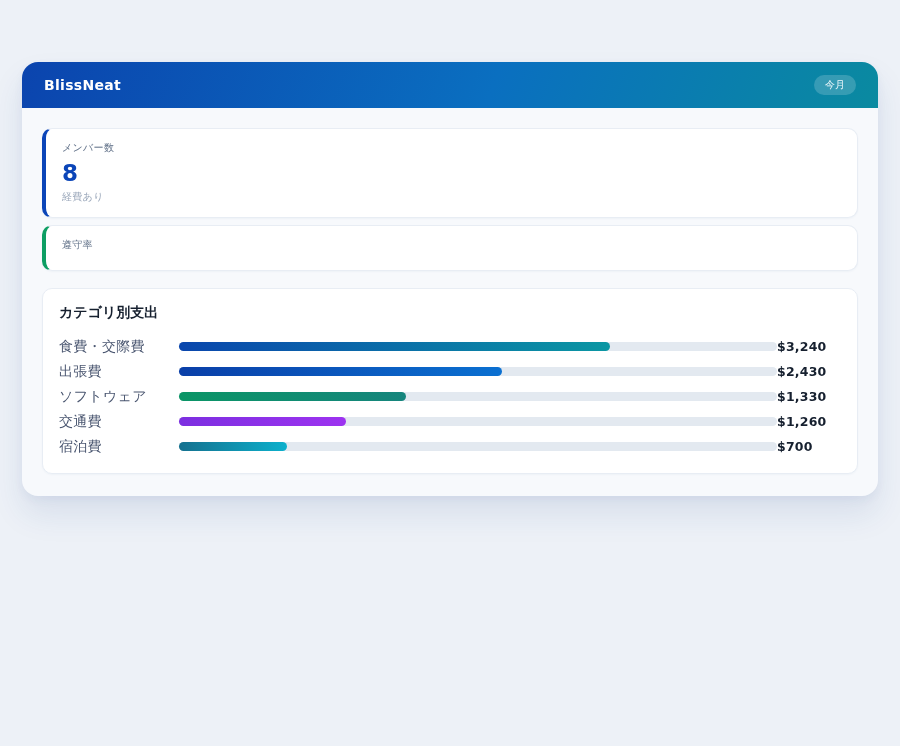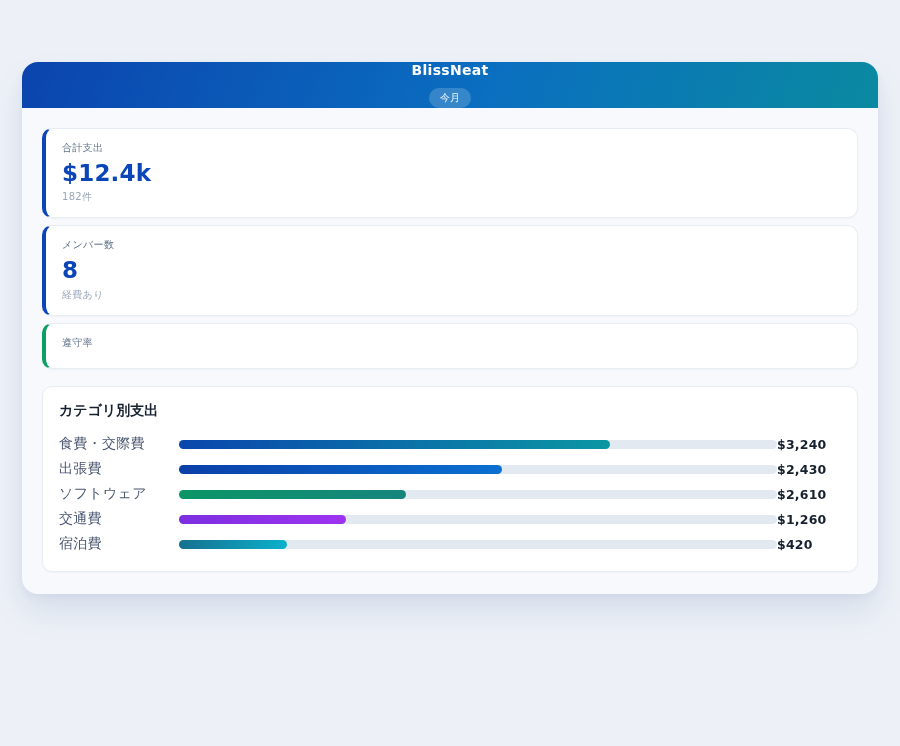--- a/index.html
+++ b/index.html
@@ -17,21 +17,20 @@
     box-shadow: 0 18px 32px rgba(30, 64, 140, 0.10), 0 4px 10px rgba(30, 64, 140, 0.05);
     overflow: hidden;
   }
   .app-header {
     height: 46px;
     background: linear-gradient(110deg, #0b44ae 0%, #0a6fc0 55%, #0a8aa0 100%);
     display: flex;
     align-items: center;
     justify-content: space-between;
     padding: 0 22px;
-    flex-direction: column;
   }
   .app-title {
     color: #ffffff;
     font-size: 14px;
     font-weight: 700;
     letter-spacing: 0.3px;
   }
   .period-badge {
     background: rgba(255, 255, 255, 0.18);
     color: #eef8fb;
@@ -130,25 +129,20 @@
 
 <div class="app-panel">
 
   <div class="app-header">
     <div class="app-title">BlissNeat</div>
     <button class="period-badge">今月</button>
   </div>
 
   <div class="content">
 
-    <div class="stat-card" style="--accent: #0b45b8;">
-      <div class="stat-label">合計支出</div>
-      <div class="stat-value">$12.4k</div>
-      <div class="stat-sub">182件</div>
-    </div>
 
     <div class="stat-card" style="--accent: #0b45b8;">
       <div class="stat-label">メンバー数</div>
       <div class="stat-value">8</div>
       <div class="stat-sub">経費あり</div>
     </div>
 
 
     <div class="stat-card" style="--accent: #0d9e63;">
       <div class="stat-label">遵守率</div>
@@ -172,34 +166,34 @@
           <div class="bar-fill" style="width: 54%; background: linear-gradient(90deg, rgb(10, 63, 168), rgb(11, 112, 209));"></div>
         </div>
         <div class="category-amount">$2,430</div>
       </div>
 
       <div class="category-row">
         <div class="category-label">ソフトウェア</div>
         <div class="bar-track">
           <div class="bar-fill" style="width: 38%; background: linear-gradient(90deg, rgb(11, 149, 102), rgb(22, 133, 125));"></div>
         </div>
-        <div class="category-amount">$2,610</div>
+        <div class="category-amount">$1,330</div>
       </div>
 
       <div class="category-row">
         <div class="category-label">交通費</div>
         <div class="bar-track">
           <div class="bar-fill" style="width: 28%; background: linear-gradient(90deg, rgb(124, 47, 224), rgb(157, 51, 240));"></div>
         </div>
         <div class="category-amount">$1,260</div>
       </div>
 
       <div class="category-row">
         <div class="category-label">宿泊費</div>
         <div class="bar-track">
           <div class="bar-fill" style="width: 18%; background: linear-gradient(90deg, rgb(21, 113, 143), rgb(12, 176, 204));"></div>
         </div>
-        <div class="category-amount">$420</div>
+        <div class="category-amount">$700</div>
       </div>
 
     </div>
   </div>
 </div>
 
 </body></html>

